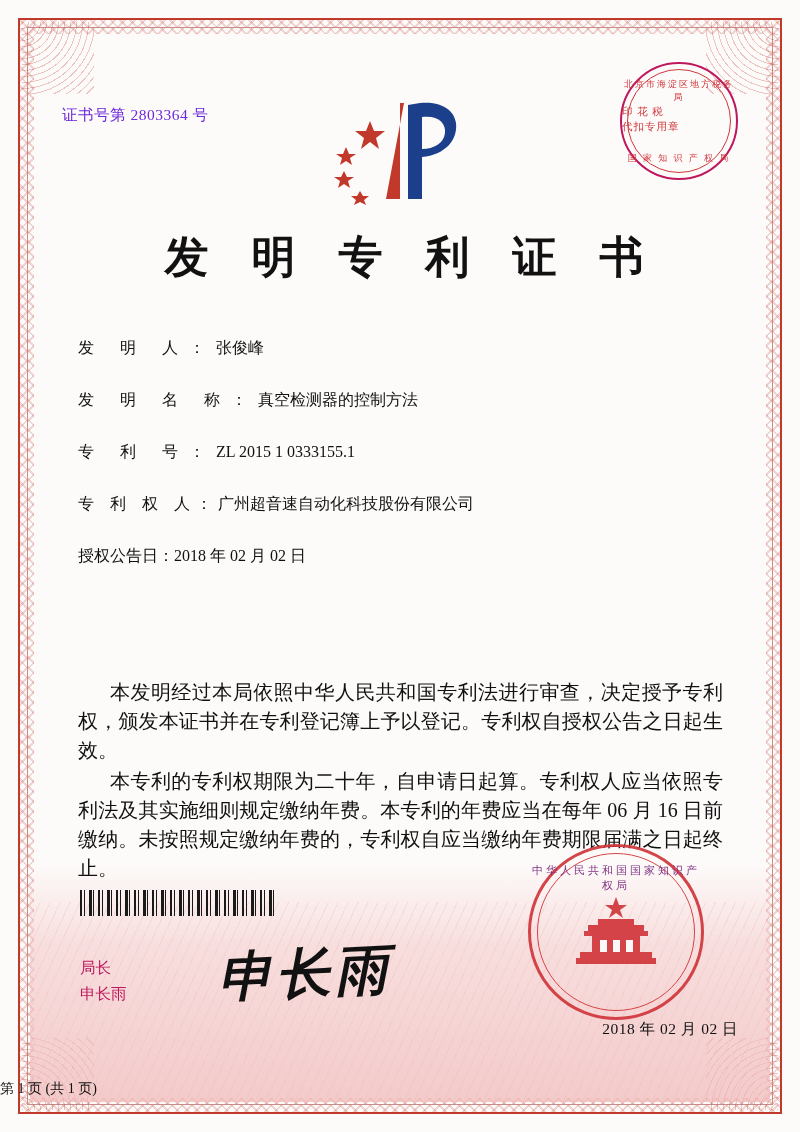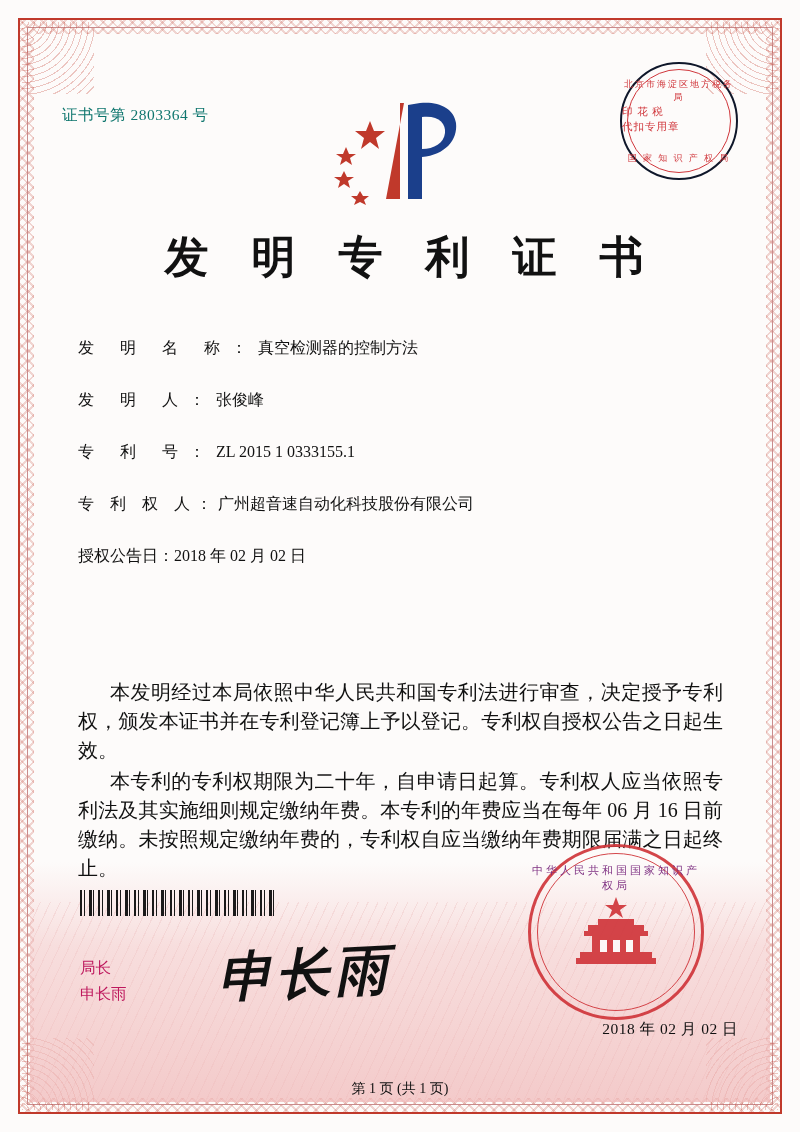--- a/index.html
+++ b/index.html
@@ -75,33 +75,33 @@
     background: repeating-linear-gradient(115deg, rgba(214,120,120,.18) 0 1px, transparent 1px 9px);
     pointer-events: none;
   }
 
   
   .cert-no {
     position: absolute;
     left: 62px; top: 105px;
     font-size: 15.5px;
     letter-spacing: .5px;
-    color: #0f766e;
+    color: #6d28d9;
     white-space: nowrap;
   }
   .logo {
     position: absolute;
     left: 330px; top: 95px;
     width: 130px; height: 110px;
   }
   .stamp-tax {
     position: absolute;
     right: 62px; top: 62px;
     width: 118px; height: 118px;
-    border: 2px solid #0f172a;
+    border: 2px solid #be185d;
     border-radius: 50%;
     color: #d0363b;
     box-sizing: border-box;
   }
   .stamp-tax .ring {
     position: absolute;
     left: 5px; top: 5px; right: 5px; bottom: 5px;
     border: 1px solid #d0363b;
     border-radius: 50%;
   }
@@ -245,21 +245,21 @@
     right: 62px; bottom: 92px;
     font-size: 15.5px;
     color: #111;
     letter-spacing: .5px;
   }
 
   
   .footer {
     position: absolute;
     left: 0; right: 0; bottom: 34px;
-    text-align: center;
+    text-align: left;
     font-size: 14px;
     color: #111;
   }
 </style>
 </head>
 <body>
 
 <div class="page">
 
   <div class="guilloche"></div>
@@ -296,24 +296,24 @@
       <div>印 花 税</div>
       <div>代扣专用章</div>
     </div>
     <div class="arc-bottom">国 家 知 识 产 权 局</div>
   </div>
 
   <div class="title">发 明 专 利 证 书</div>
 
   <div class="fields">
     <div class="field">
+      <span class="lbl sp-wide">发 明 人：</span><span class="val">张俊峰</span>
+    </div>
+    <div class="field">
       <span class="lbl sp-wide">发 明 名 称：</span><span class="val">真空检测器的控制方法</span>
-    </div>
-    <div class="field">
-      <span class="lbl sp-wide">发 明 人：</span><span class="val">张俊峰</span>
     </div>
     <div class="field">
       <span class="lbl sp-wide">专 利 号：</span><span class="val">ZL 2015 1 0333155.1</span>
     </div>
     <div class="field">
       <span class="lbl sp-mid">专 利 权 人：</span><span class="val">广州超音速自动化科技股份有限公司</span>
     </div>
     <div class="field">
       <span class="lbl">授权公告日：</span><span class="val">2018 年 02 月 02 日</span>
     </div>

